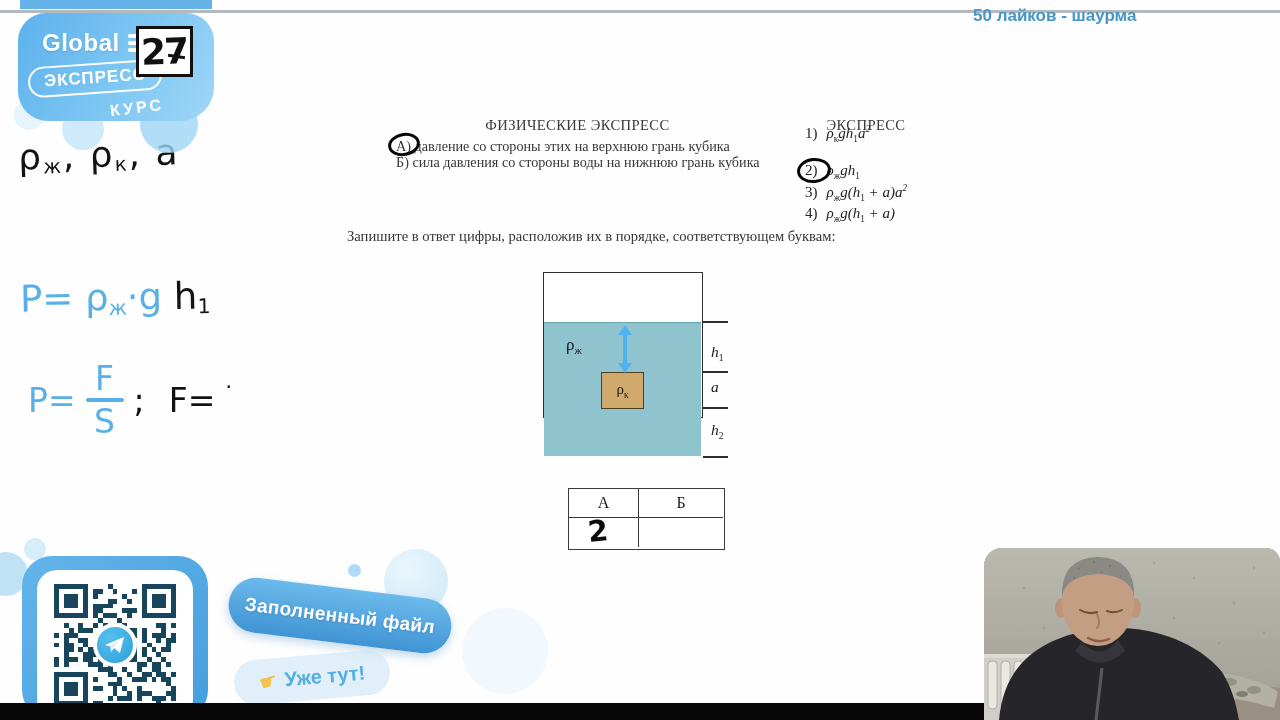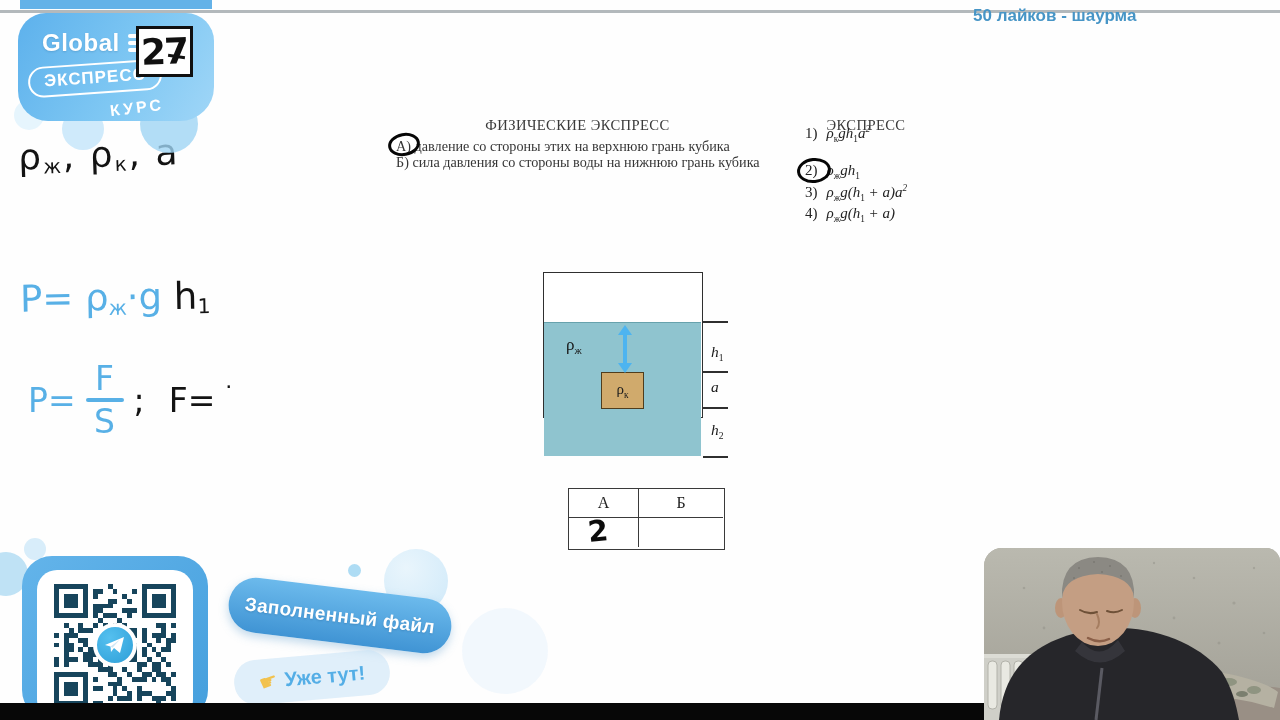--- a/index.html
+++ b/index.html
@@ -207,20 +207,21 @@
   <div class="quantity serif q-a"><span>А)</span> <span>давление со стороны этих на верхнюю грань кубика</span></div>
   <div class="quantity serif q-b"><span>Б)</span> <span>сила давления со стороны воды на нижнюю грань кубика</span></div>
   <div class="hand-circle circle-a"></div>
 
   <div class="formula-row serif f1"><span>1)</span><span class="expr">ρ<sub>к</sub>gh<sub>1</sub>a<sup>2</sup></span></div>
   <div class="formula-row serif f2"><span>2)</span><span class="expr">ρ<sub>ж</sub>gh<sub>1</sub></span></div>
   <div class="formula-row serif f3"><span>3)</span><span class="expr">ρ<sub>ж</sub>g(h<sub>1</sub> + a)a<sup>2</sup></span></div>
   <div class="formula-row serif f4"><span>4)</span><span class="expr">ρ<sub>ж</sub>g(h<sub>1</sub> + a)</span></div>
   <div class="hand-circle circle-2"></div>
 
+  <div class="instruction serif">Запишите в ответ цифры, расположив их в порядке, соответствующем буквам:</div>
 
   <div class="diagram">
     <div class="vessel">
       <div class="liquid">
         <div class="liquid-label">ρ<sub>ж</sub></div>
         <div class="cube">
             <span>ρ<sub>к</sub></span>
           </div>
         <svg class="arrow-svg" width="18" height="48" viewBox="0 0 18 48">
           <line x1="9" y1="7" x2="9" y2="41" stroke="#4db4f0" stroke-width="4"></line>

